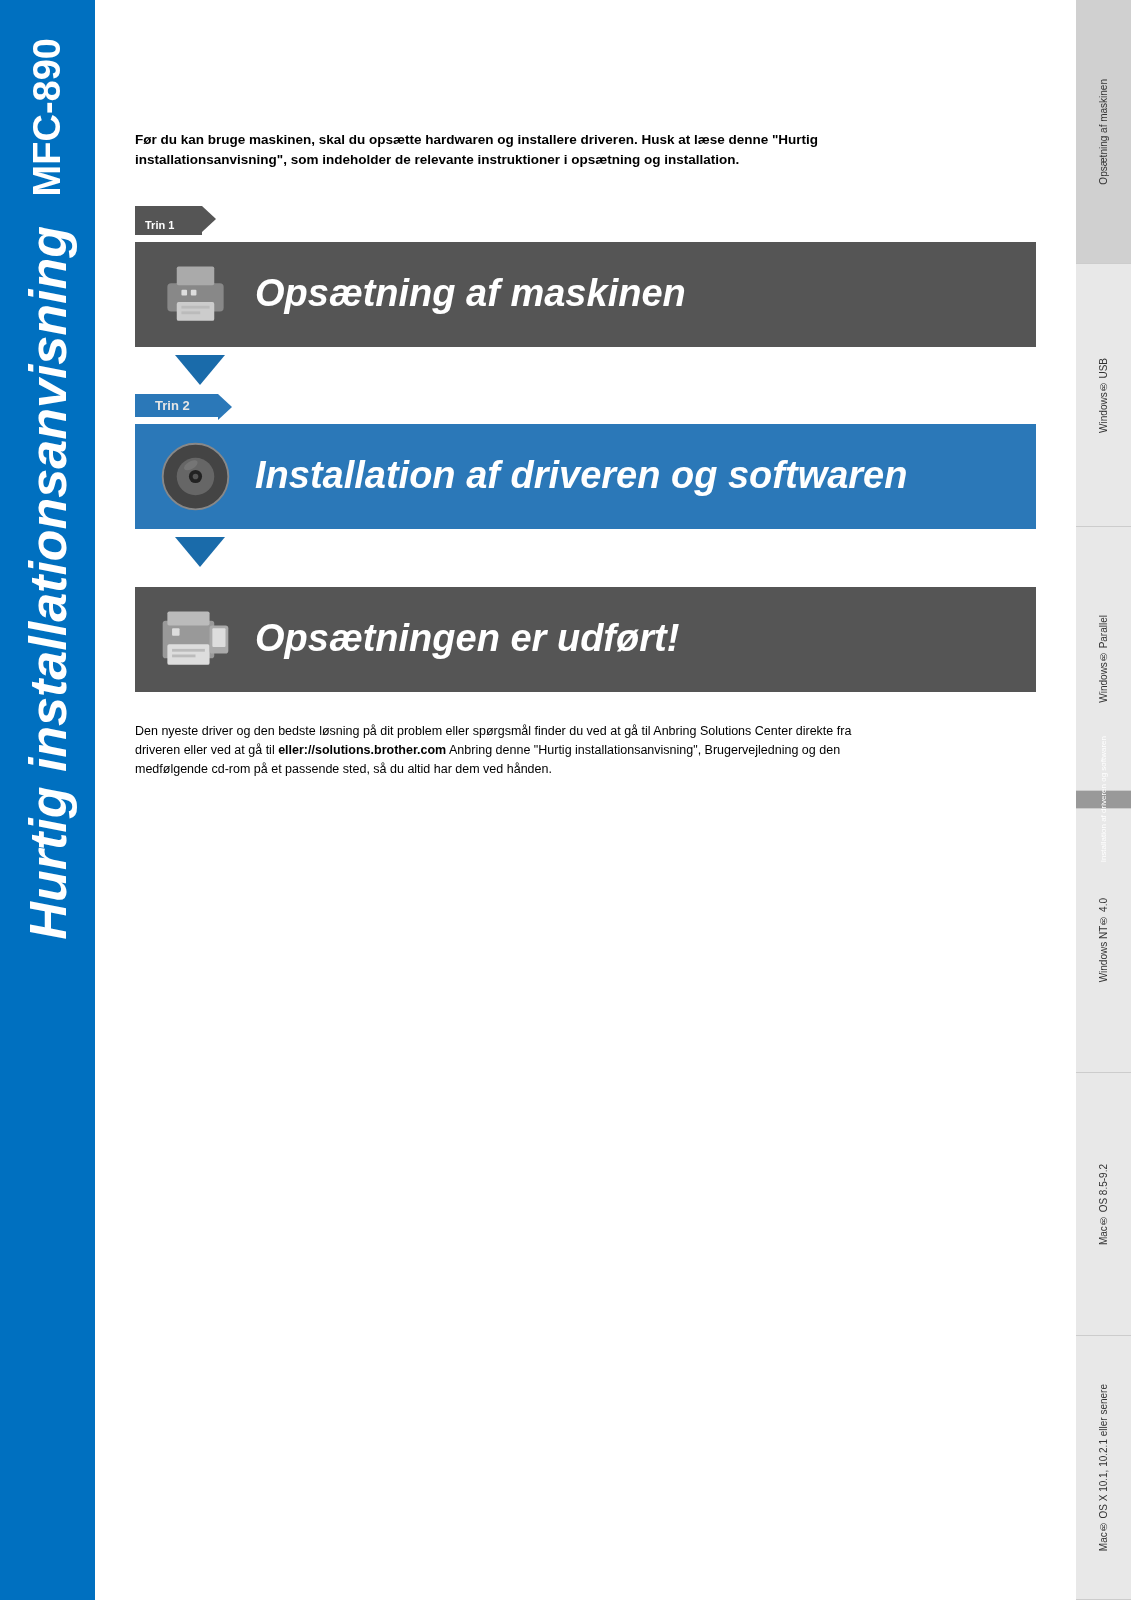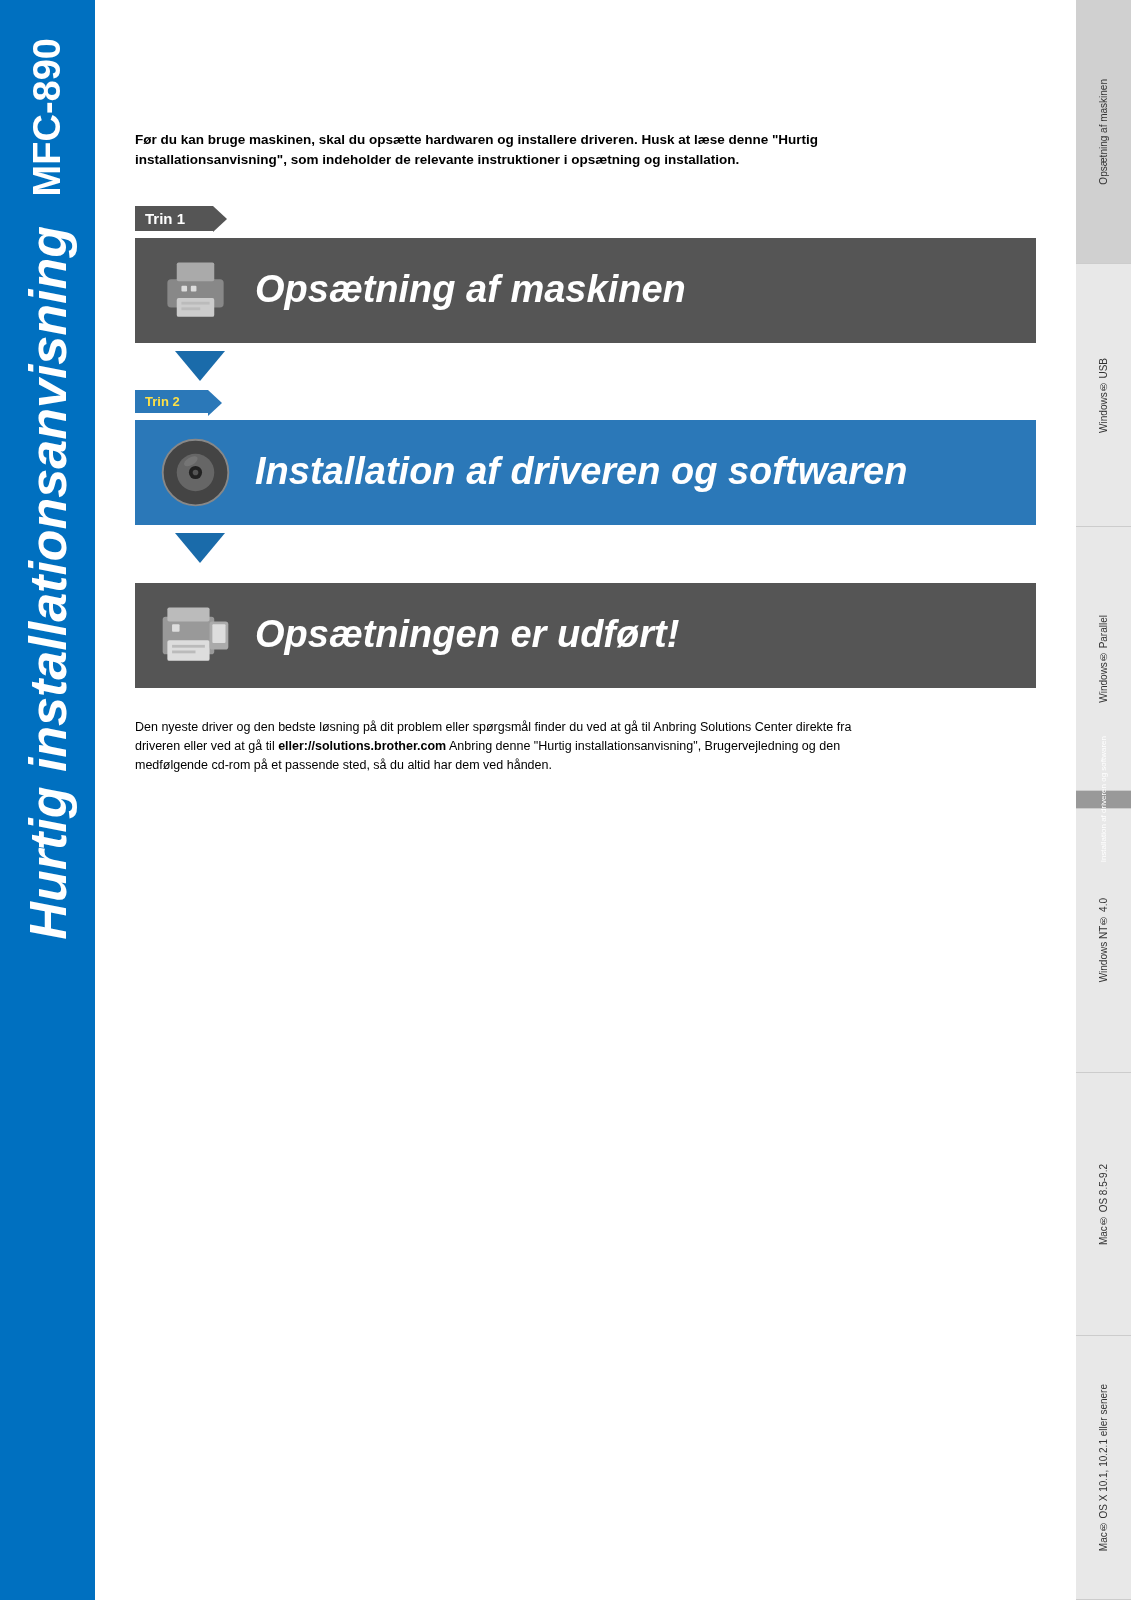--- a/index.html
+++ b/index.html
@@ -212,47 +212,47 @@
       width: 75px;
       height: 75px;
     }
 
     
     .trin-badge {
       display: inline-flex;
       align-items: center;
       background: #555;
       color: white;
-      font-size: 15px;
-      font-weight: bold;
-      padding: 4px 28px 4px 10px;
+      font-size: 11px;
+      font-weight: bold;
+      padding: 13px 28px 4px 10px;
       position: relative;
       margin-bottom: 3px;
     }
 
     .trin-badge::after {
       content: '';
       position: absolute;
       right: -14px;
       top: 0;
       width: 0;
       height: 0;
       border-top: 13px solid transparent;
       border-bottom: 13px solid transparent;
       border-left: 14px solid #555;
     }
 
     .trin-badge-blue {
       display: inline-flex;
       align-items: center;
       background: #2b78b8;
-      color: #fde047;
+      color: #e5e5e5;
       font-size: 13px;
       font-weight: bold;
-      padding: 4px 28px 4px 10px;
+      padding: 4px 28px 4px 20px;
       position: relative;
       margin-bottom: 3px;
     }
 
     .trin-badge-blue::after {
       content: '';
       position: absolute;
       right: -14px;
       top: 0;
       width: 0;

